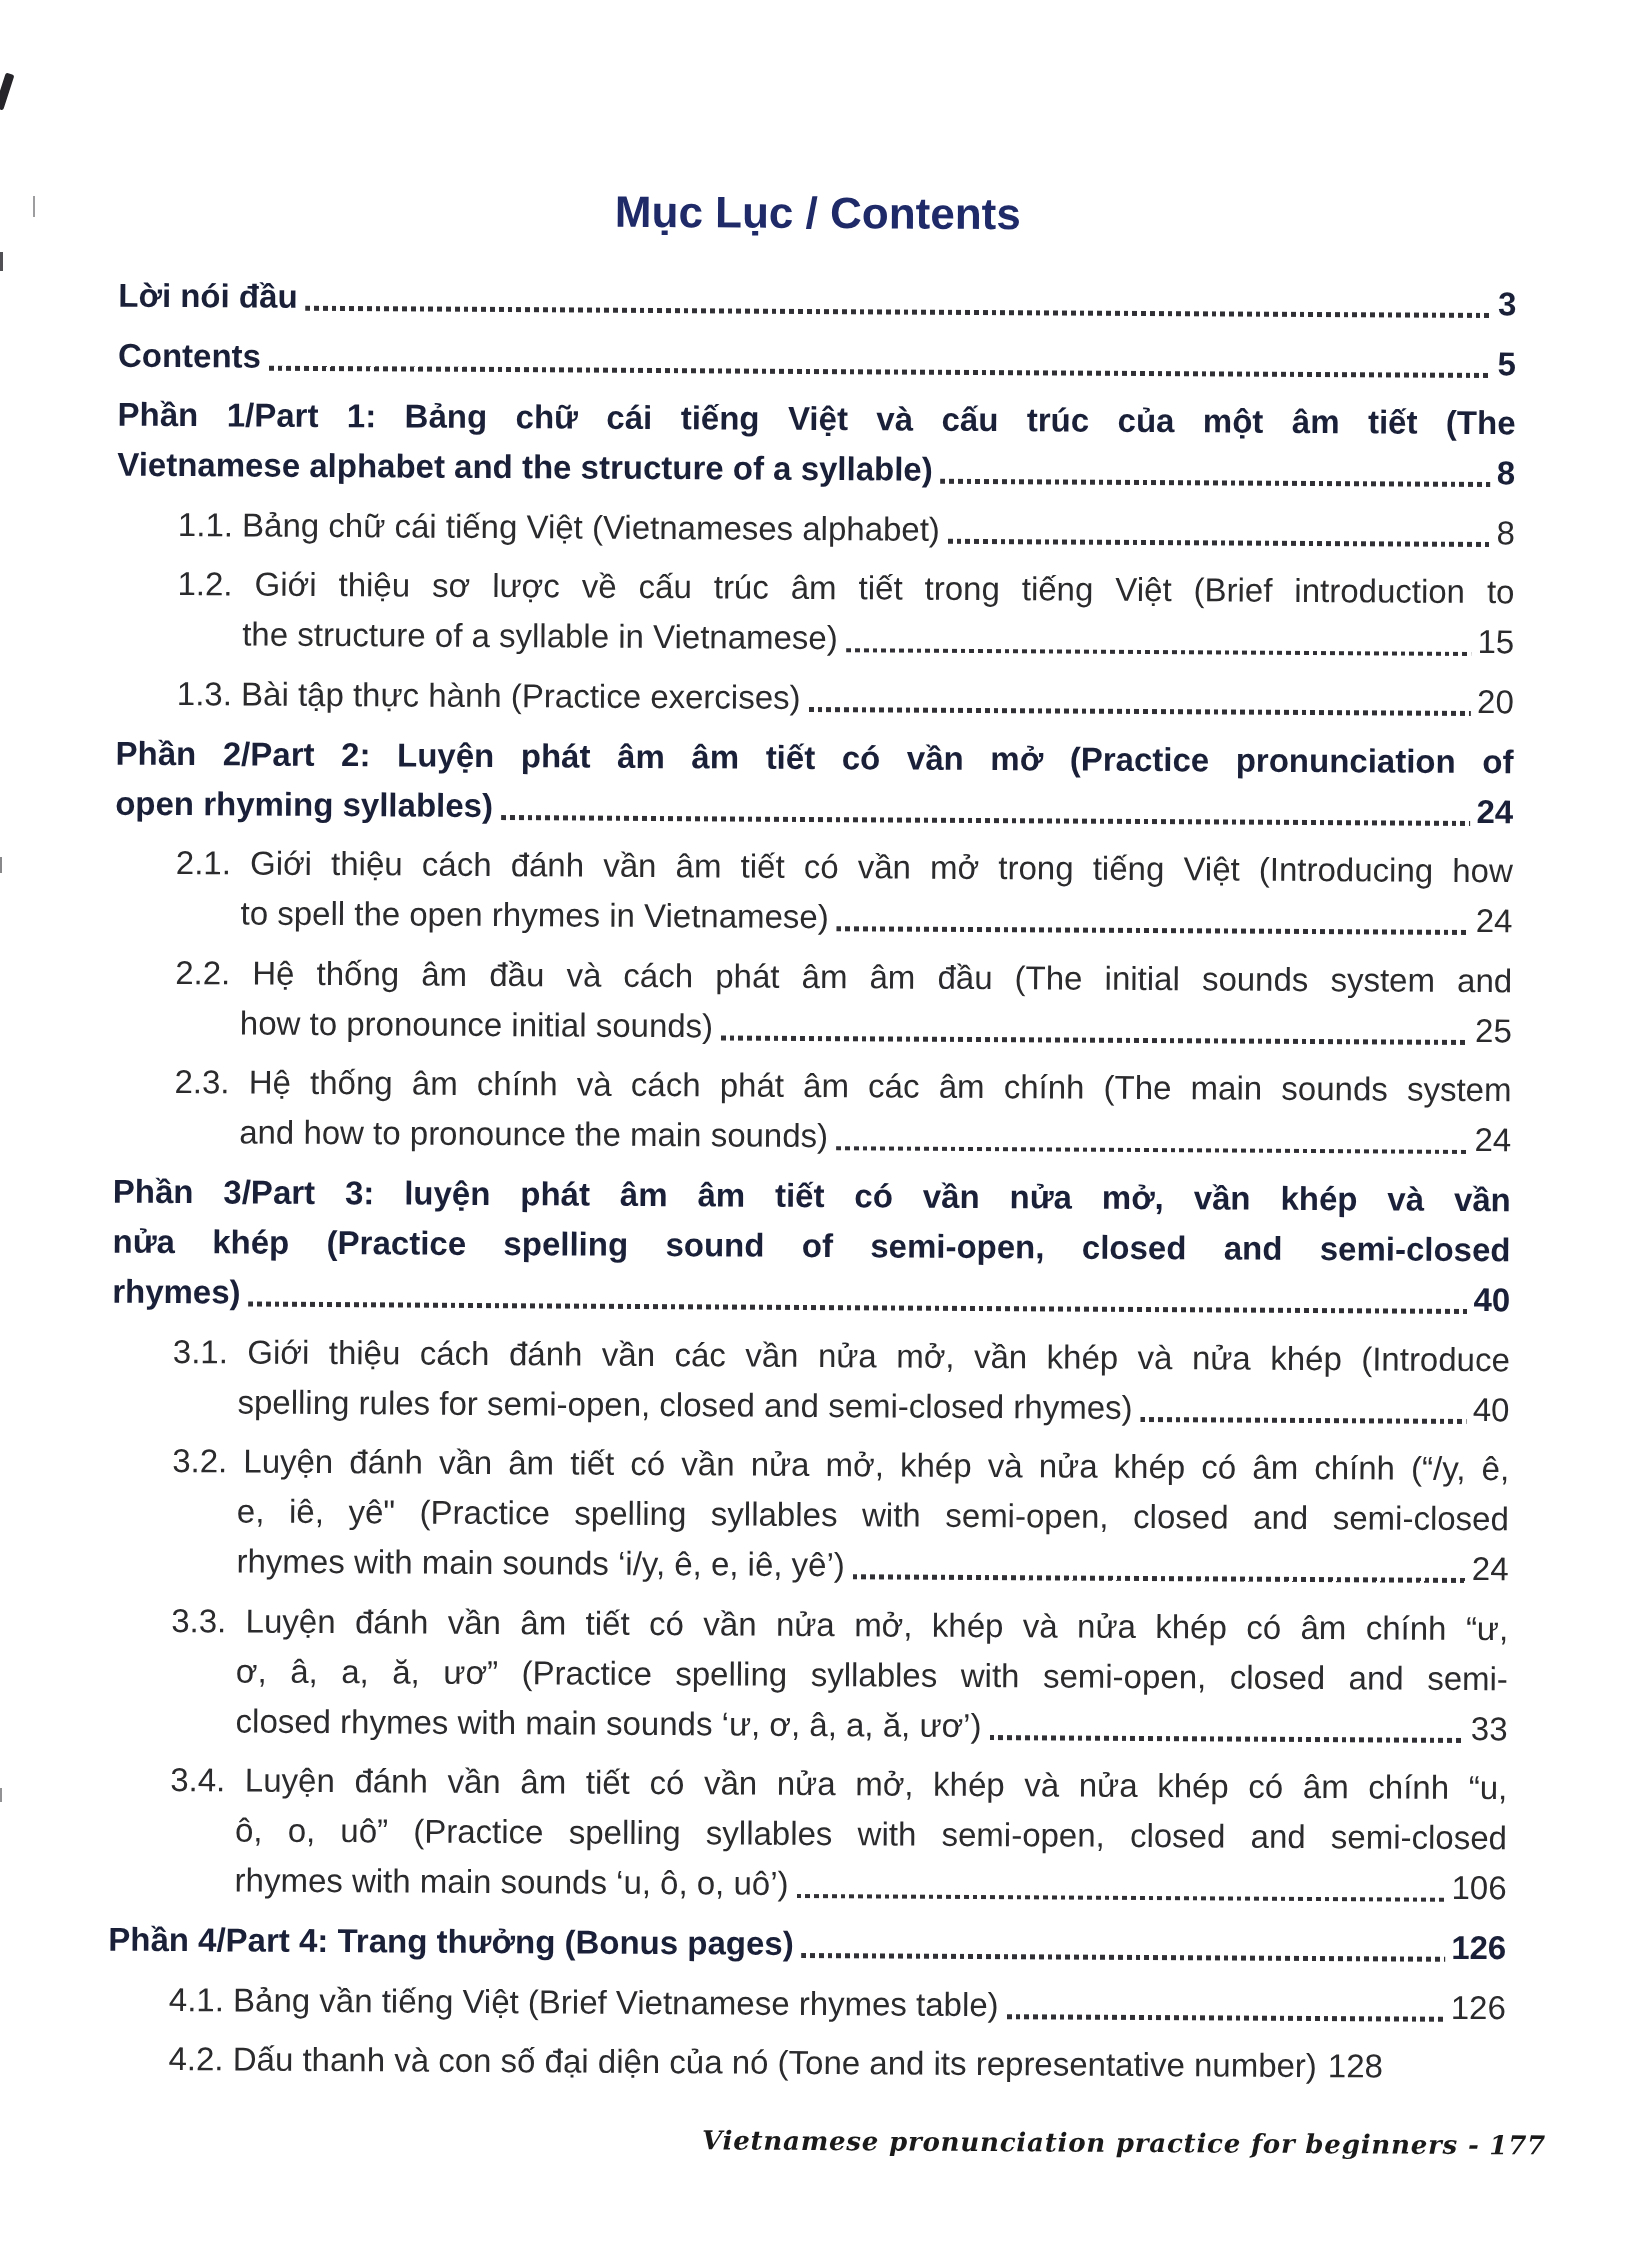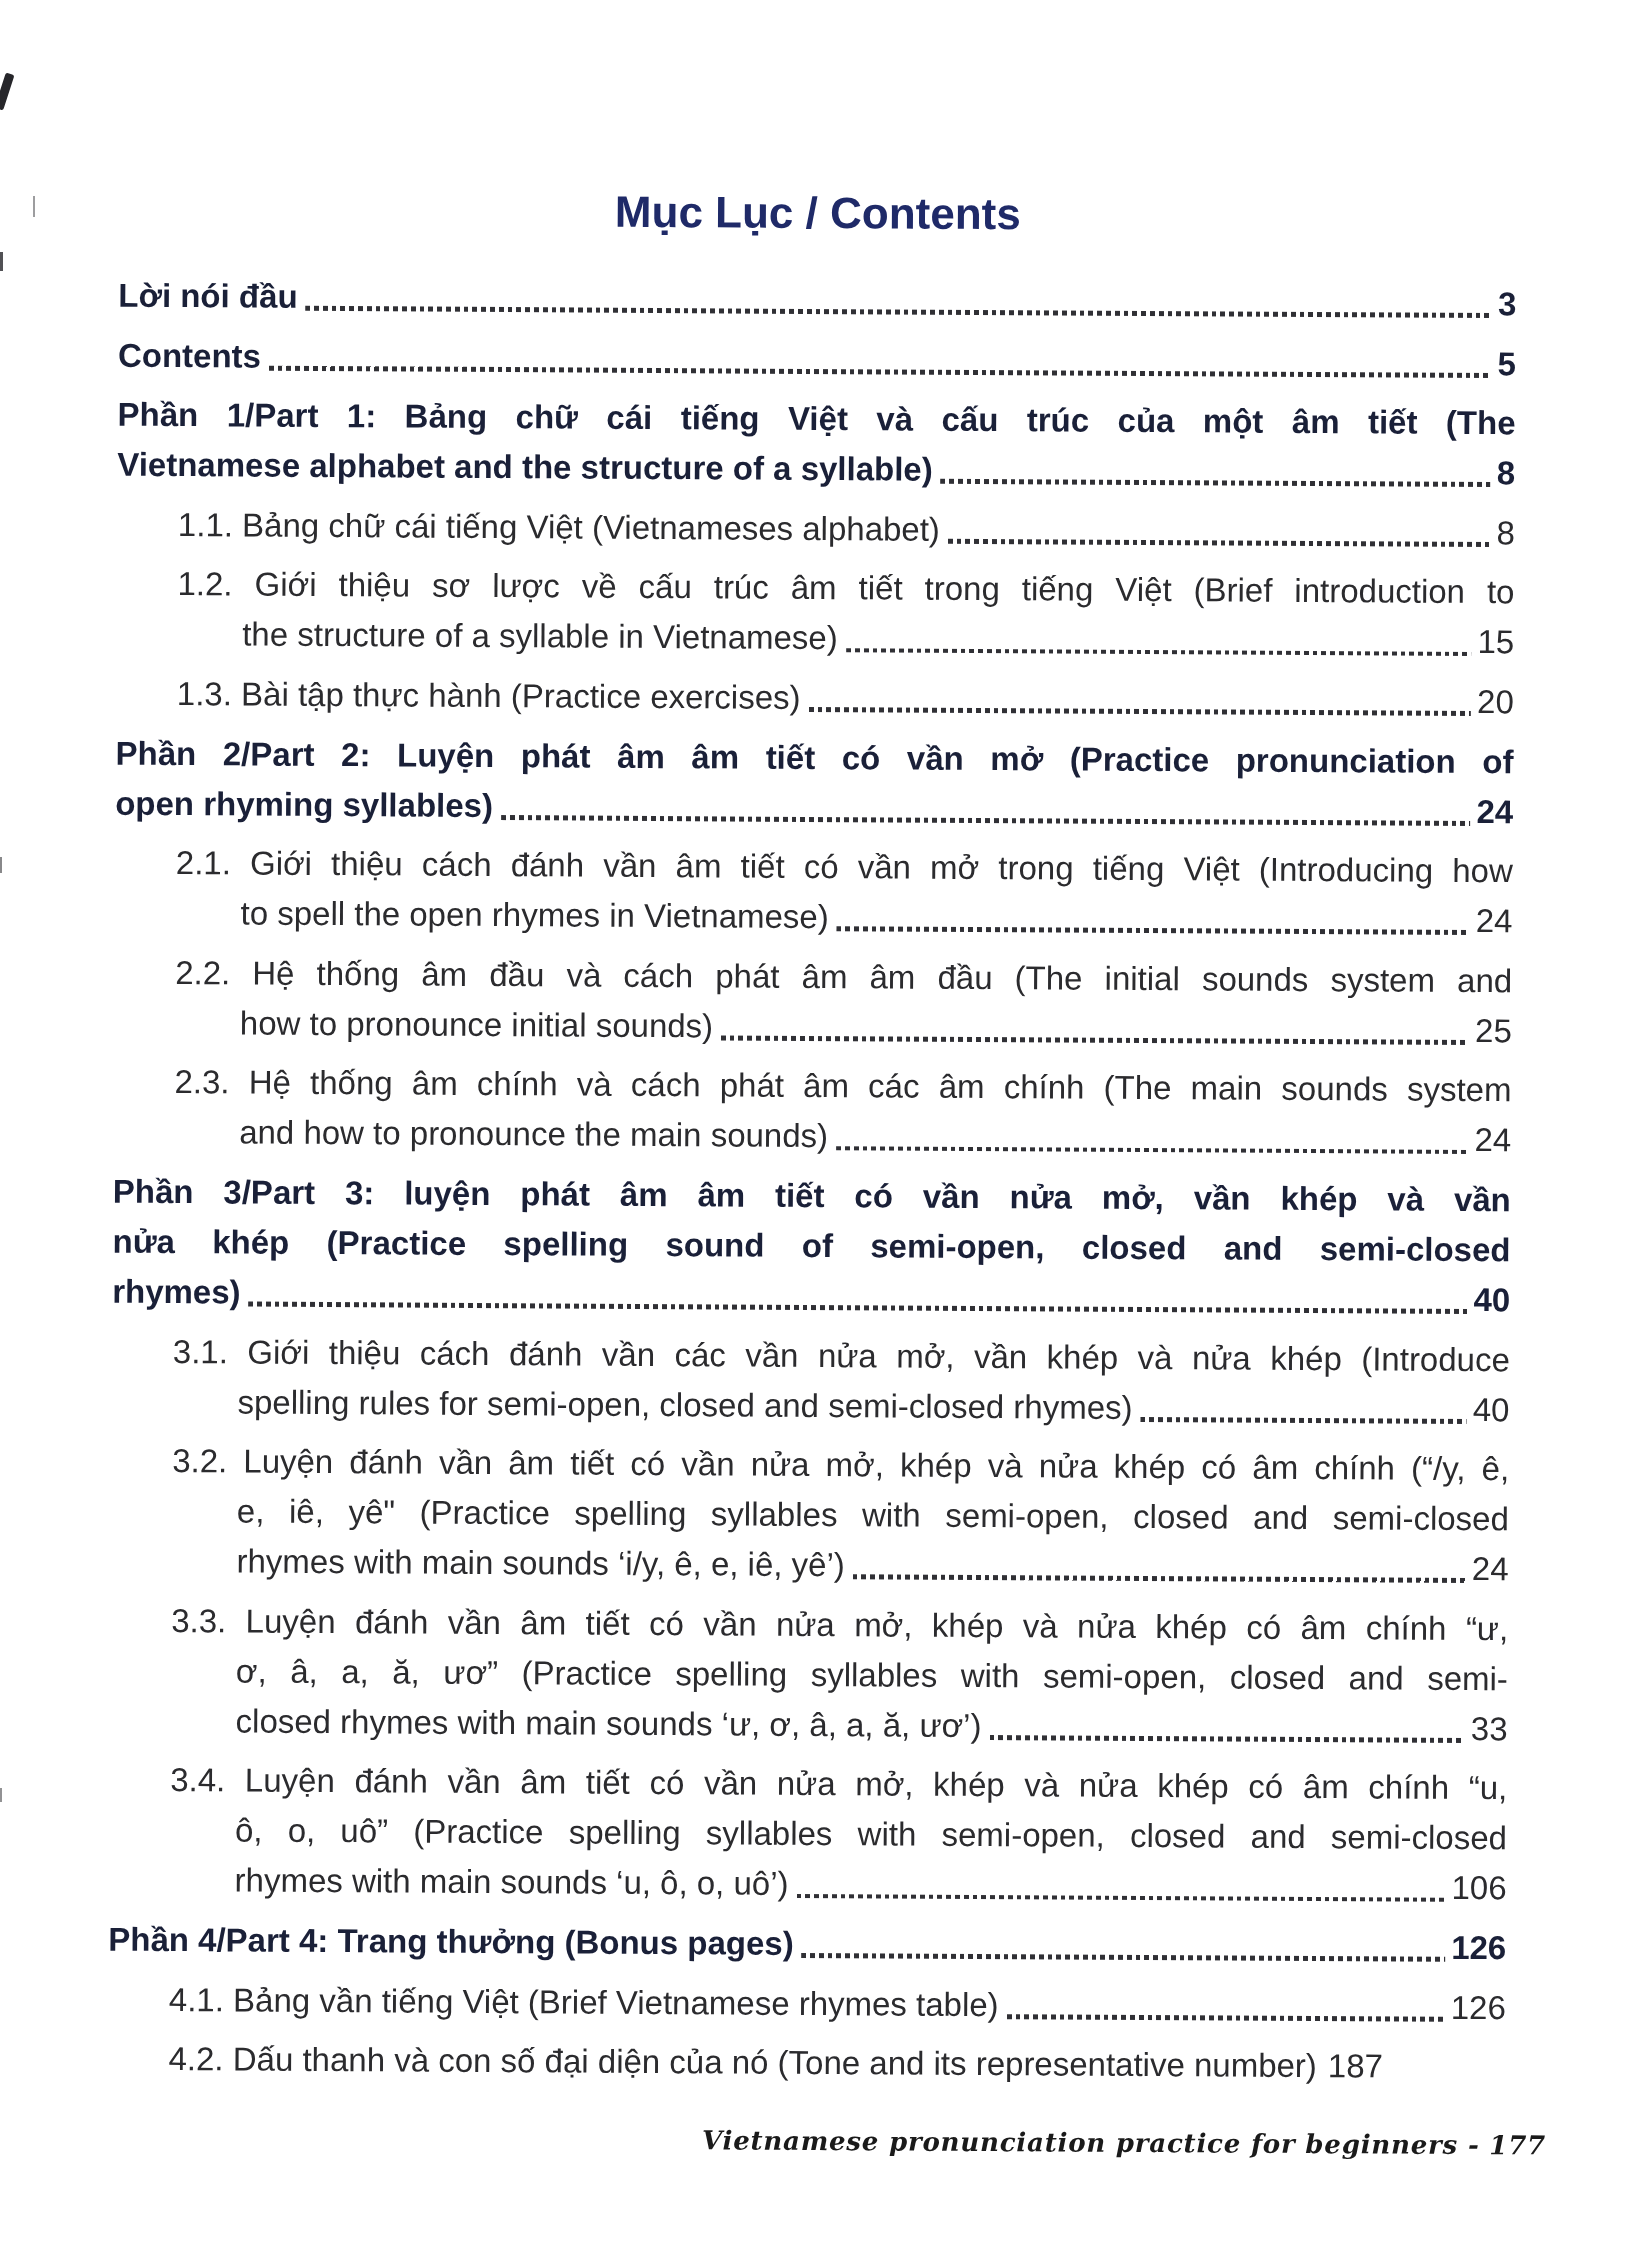--- a/index.html
+++ b/index.html
@@ -223,19 +223,19 @@
         <div class="line l-first has-page">
           <span class="txt">4.1. Bảng vần tiếng Việt (Brief Vietnamese rhymes table)</span>
           <span class="leader"></span>
           <span class="pg">126</span>
         </div>
       </div>
       <div class="entry section">
         <div class="line l-first has-page">
           <span class="txt">4.2. Dấu thanh và con số đại diện của nó (Tone and its representative number)</span>
           <span class="pgap"></span>
-          <span class="pg">187</span>
+          <span class="pg">128</span>
         </div>
       </div>
     </div>
   <div class="footer">Vietnamese pronunciation practice for beginners - 177</div>
 </div>
 
 
 </body></html>

